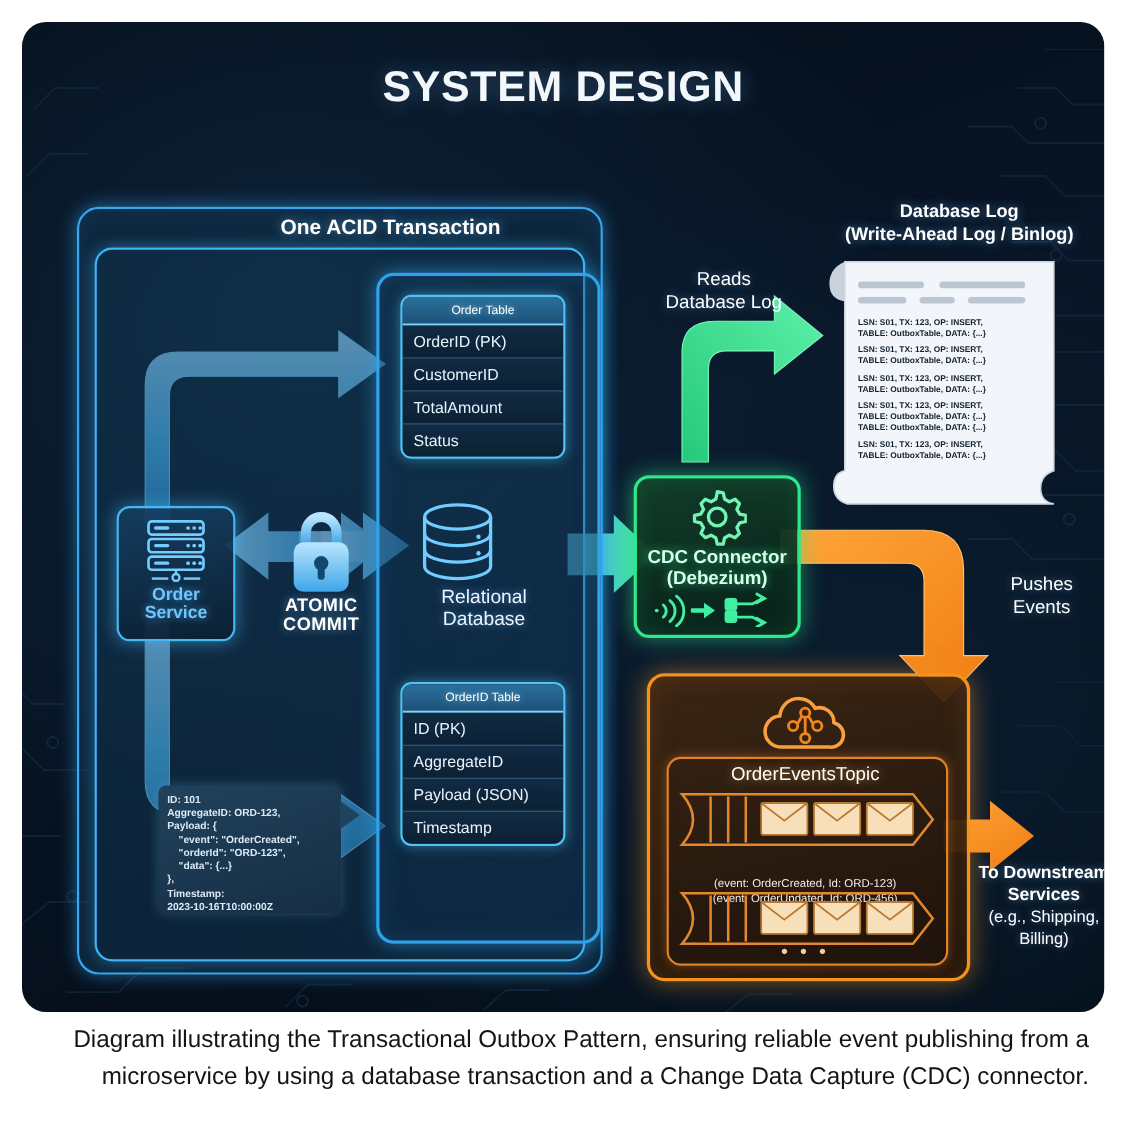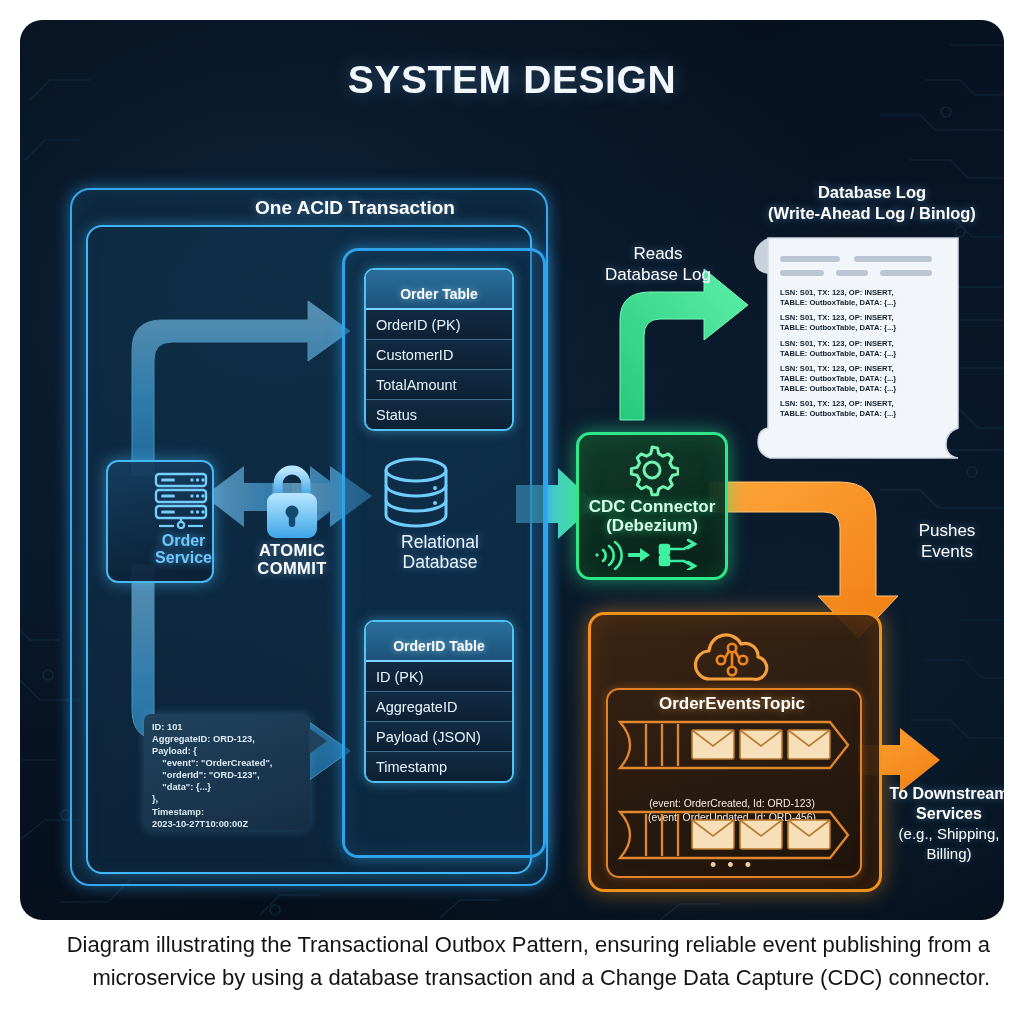--- a/index.html
+++ b/index.html
@@ -60,40 +60,40 @@
 
   
   .tbl{
     position:absolute;width:146px;
     border:2px solid #4fc3f7;border-radius:10px;overflow:hidden;
     background:#0b1c2c;
     box-shadow:0 0 12px rgba(79,195,247,.5);
   }
   .tbl .hd{
     background:linear-gradient(180deg,#2b6f9c,#1d5279);
-    color:#ffffff;font-size:14px;font-weight:bold;text-align:center;
-    padding:16px 0 6px;border-bottom:2px solid #7fd4ff;
+    color:#ffffff;font-size:11px;font-weight:normal;text-align:center;
+    padding:6px 0 6px;border-bottom:2px solid #7fd4ff;
     text-shadow:0 0 7px rgba(160,225,255,.7);
   }
   .tbl .rw{
     color:#e8f4fd;font-size:14.5px;padding:6.5px 0 6.5px 10px;
     border-bottom:1px solid rgba(120,190,235,.45);
     background:linear-gradient(180deg,rgba(18,46,72,.85),rgba(12,33,53,.85));
   }
   .tbl .rw:last-child{border-bottom:none;}
   #order-table{left:344px;top:248px;}
   #outbox-table{left:344px;top:600px;}
 
   
   .svc{
     position:absolute;left:86px;top:440px;width:108px;height:123px;
     border:2.5px solid #46b8f5;border-radius:12px;
     background:linear-gradient(170deg,rgba(22,62,97,.9),rgba(11,32,52,.95));
     box-shadow:0 0 16px rgba(70,184,245,.55);
-    display:flex;flex-direction:column;align-items:flex-end;justify-content:flex-start;
+    display:flex;flex-direction:column;align-items:center;justify-content:flex-start;
     padding-top:9px;box-sizing:border-box;
   }
   .svc .lbl{
     color:#6ec6ff;font-size:16px;font-weight:bold;line-height:1.07;text-align:center;
     margin-top:3px;text-shadow:0 0 8px rgba(90,190,255,.7);
   }
 
   
   .atomic-lbl{
     position:absolute;left:213px;top:521px;width:118px;text-align:center;
@@ -153,21 +153,21 @@
     background:linear-gradient(165deg,rgba(62,38,18,.92),rgba(30,18,10,.95));
     box-shadow:0 0 22px rgba(245,146,30,.5),inset 0 0 24px rgba(150,80,20,.3);
   }
   .topic-frame{
     position:absolute;left:586px;top:668px;width:252px;height:186px;
     border:2px solid #e0822a;border-radius:13px;
     box-shadow:0 0 10px rgba(224,130,42,.4);
   }
   .topic-name{
     position:absolute;left:586px;top:674px;width:252px;text-align:center;
-    color:#ffffff;font-size:17px;font-weight:bold;
+    color:#ffffff;font-size:17px;font-weight:normal;
     text-shadow:0 0 9px rgba(255,180,90,.6);
   }
   .evt-lbls{
     position:absolute;left:586px;top:777px;width:252px;text-align:center;
     color:#f3ece4;font-size:10.4px;line-height:1.35;
   }
   .dots{
     position:absolute;left:586px;top:836px;width:252px;text-align:center;
     color:#f0cda2;font-size:18px;letter-spacing:3px;line-height:1;
   }
@@ -386,21 +386,21 @@
     </div>
 
     <div class="callout">ID: 101
 AggregateID: ORD-123,
 Payload: {
     "event": "OrderCreated",
     "orderId": "ORD-123",
     "data": {...}
 },
 Timestamp:
-2023-10-27T10:00:00Z</div>
+2023-10-16T10:00:00Z</div>
 
     <div class="cdc">
       <svg width="54" height="54" viewBox="0 0 54 54">
         <g stroke="#73f4b2" stroke-width="3" fill="none" stroke-linejoin="round">
           <path d="M27 4 l5.5 1 1.2 5.6 4.4 2.6 5.2-2.3 3.9 3.9 -2.3 5.2 2.6 4.4 5.6 1.2 0 5.5 -5.6 1.2 -2.6 4.4 2.3 5.2 -3.9 3.9 -5.2-2.3 -4.4 2.6 -1.2 5.6 -5.5 0 -1.2-5.6 -4.4-2.6 -5.2 2.3 -3.9-3.9 2.3-5.2 -2.6-4.4 -5.6-1.2 0-5.5 5.6-1.2 2.6-4.4 -2.3-5.2 3.9-3.9 5.2 2.3 4.4-2.6 1.2-5.6 z"></path>
           <circle cx="27" cy="27" r="8"></circle>
         </g>
       </svg>
       <div class="lbl">
         <span>CDC Connector</span><br><span>(Debezium)</span>

